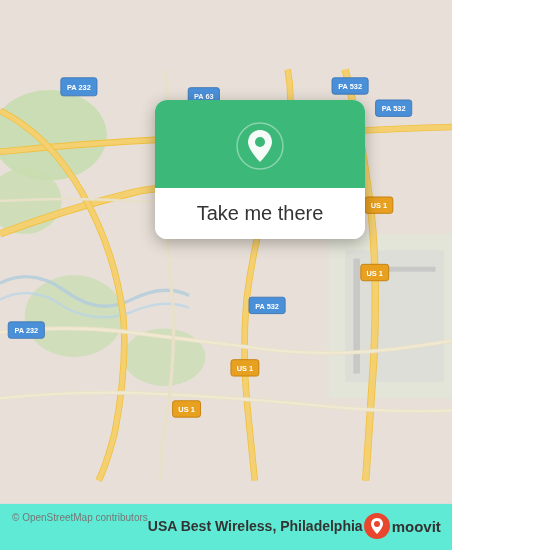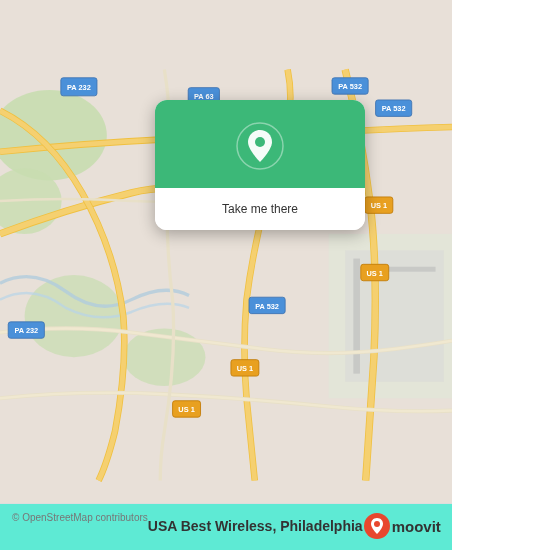--- a/index.html
+++ b/index.html
@@ -54,21 +54,21 @@
     #location-pin-icon {
       width: 48px;
       height: 48px;
     }
 
     #take-me-there-btn {
       width: 100%;
       padding: 14px 0;
       background: white;
       border: none;
-      font-size: 12px;
+      font-size: 20px;
       color: #333;
       font-weight: 500;
       cursor: pointer;
       text-align: center;
     }
 
     
     #bottom-bar {
       position: absolute;
       bottom: 0;

